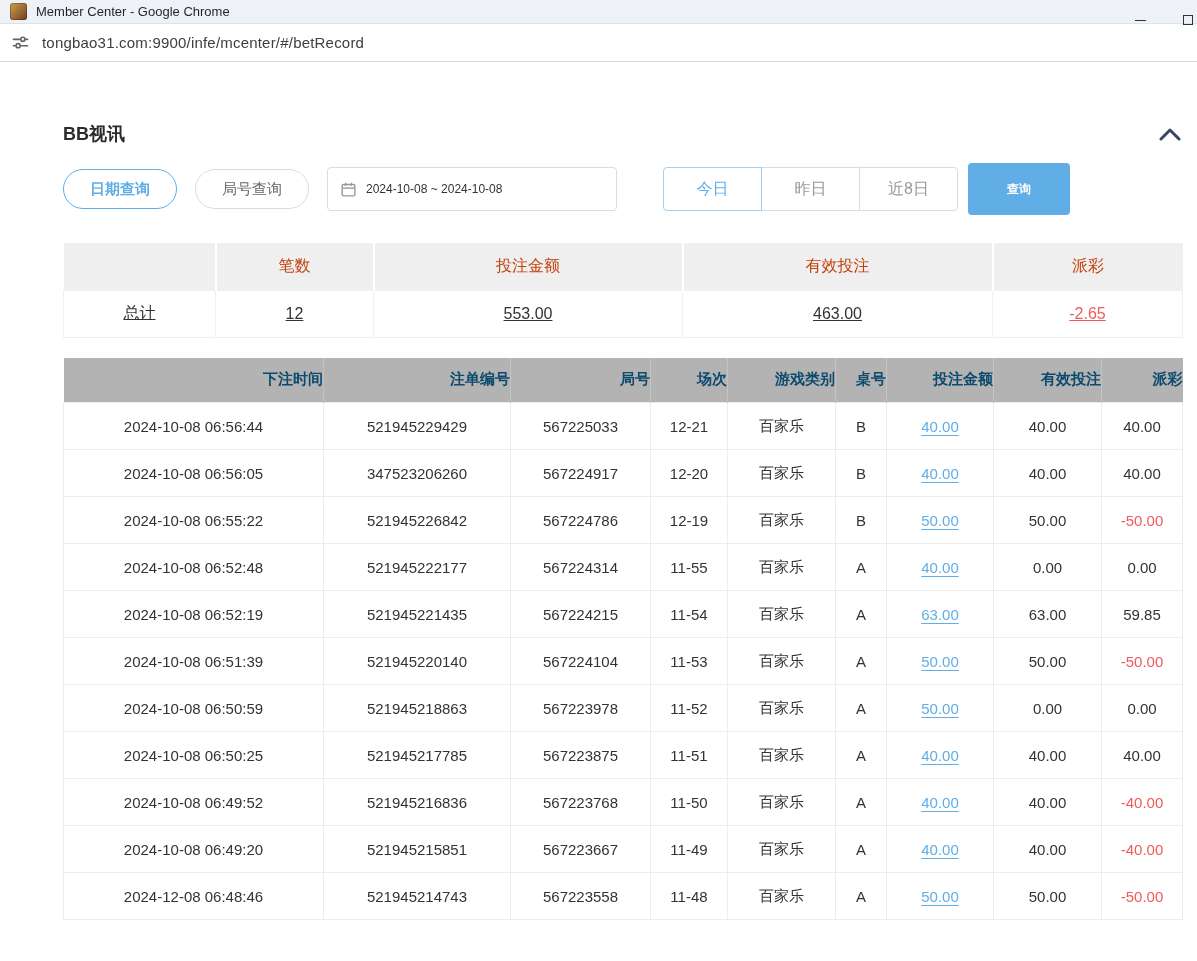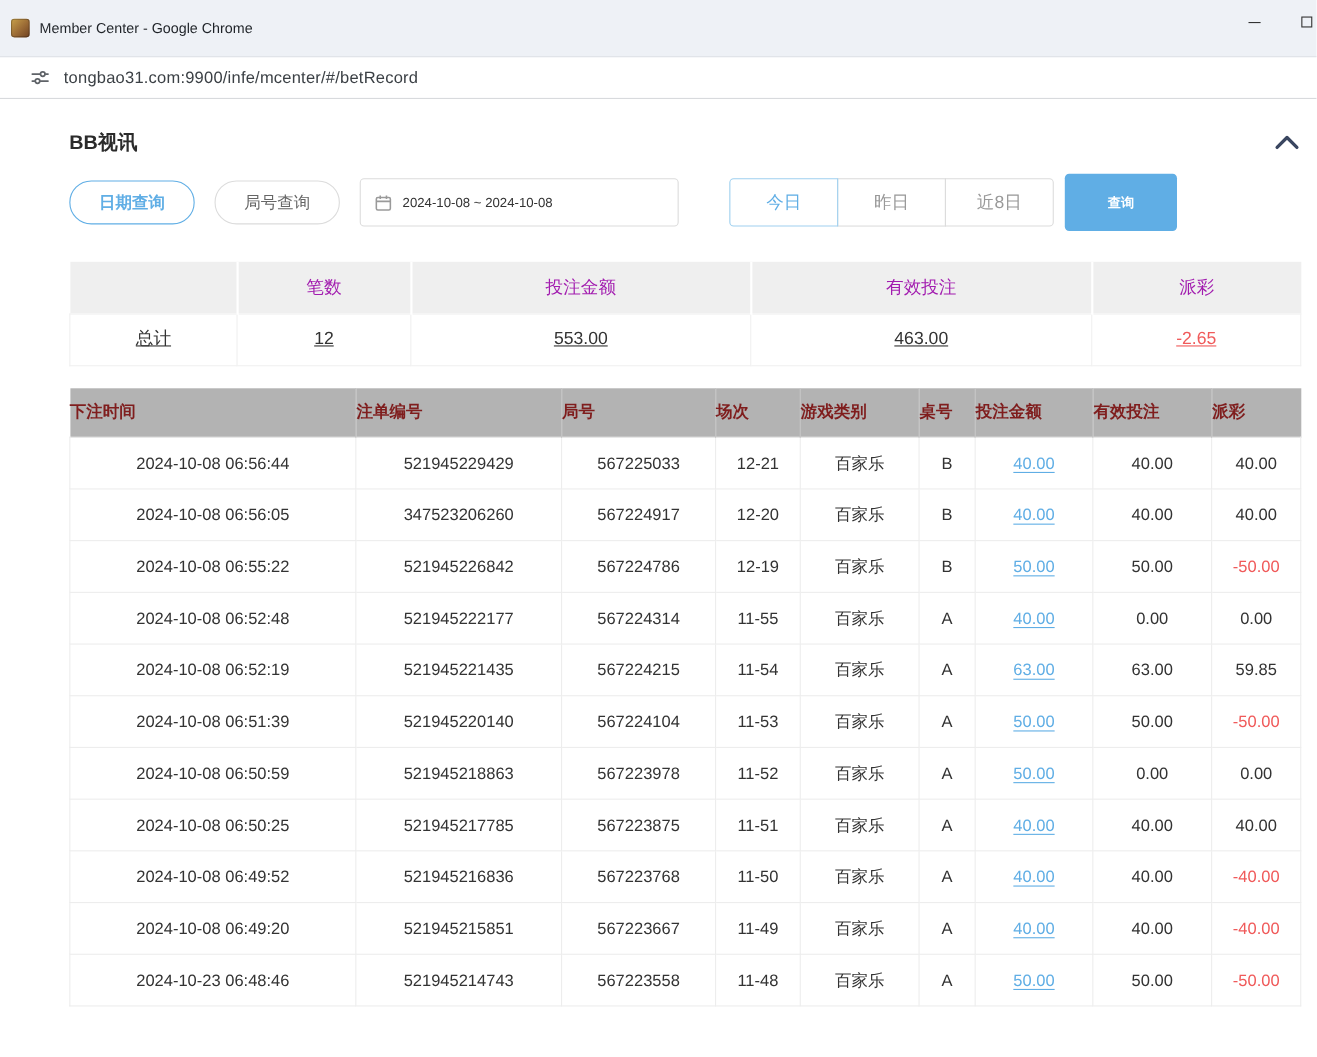--- a/index.html
+++ b/index.html
@@ -12,50 +12,50 @@
   body{
     font-family:"Liberation Sans","DejaVu Sans",sans-serif;
     background:#fff;color:#333;
   }
   .window{
     position:relative;width:1197px;height:961px;
     overflow:hidden;background:#fff;border:1px solid #9ab0d0;border-width:0 0 0 0;
   }
   
   .titlebar{
-    position:relative;height:52px;background:#eef1f6;
+    position:relative;height:24px;background:#eef1f6;
     display:flex;align-items:center;padding-left:10px;
     border-bottom:1px solid #dfe3e8;
     text-align:center;
   }
   .favicon{
     width:17px;height:17px;border-radius:3px;margin-right:9px;flex:0 0 auto;
     background:linear-gradient(135deg,#c9a24b 0%,#9a6a35 55%,#6e4020 100%);
     box-shadow:inset 0 0 0 1px rgba(0,0,0,.25);
   }
   .win-title{font-size:13px;color:#1f2328;}
   .win-controls{position:absolute;right:-14px;top:0;height:40px;display:flex;}
   .win-btn{
     width:47px;height:40px;border:none;background:transparent;cursor:pointer;
     display:flex;align-items:center;justify-content:center;padding:0;
   }
   .min-glyph{display:block;width:11px;border-top:1px solid #333;}
   .max-glyph{display:block;width:10px;height:10px;border:1px solid #333;background:transparent;}
   
   .urlbar{
     height:38px;background:#fff;display:flex;align-items:center;
-    padding-left:26px;border-bottom:1px solid #d8dadd;
+    padding-left:10px;border-bottom:1px solid #d8dadd;
   }
   .tune-icon{width:20px;height:20px;margin-right:12px;flex:0 0 auto;display:flex;align-items:center;justify-content:center;}
   .url-text{font-size:15px;color:#3b4045;letter-spacing:.2px;}
   
   .content{padding:26px 15px 0 63px;}
   .section-header{
     display:flex;align-items:center;justify-content:space-between;
-    height:26px;margin-bottom:20px;
+    height:26px;margin-bottom:20px;margin-top:33px;
   }
   .section-title{font-size:18px;font-weight:bold;color:#2b2b2b;margin:0;}
   .chevron{width:24px;height:24px;cursor:pointer;display:flex;align-items:center;justify-content:center;}
   
   .filter-row{display:flex;align-items:center;height:44px;margin-bottom:32px;}
   .pill{
     height:40px;padding:0 26px;border-radius:20px;background:#fff;
     border:1px solid #dcdcdc;color:#666;font-size:15px;cursor:pointer;
     font-family:inherit;
   }
@@ -78,33 +78,33 @@
   .search-btn{
     margin-left:10px;height:52px;width:102px;border:none;border-radius:4px;
     background:var(--accent);color:#fff;font-size:12px;font-weight:bold;cursor:pointer;
     font-family:inherit;
   }
   
   table{border-collapse:collapse;table-layout:fixed;}
   .summary{width:1119px;margin-bottom:20px;}
   .summary th,.summary td{height:47px;text-align:center;font-size:16px;padding:0;}
   .sum-head th{
-    background:#efefef;color:#a21caf;font-weight:normal;
+    background:#efefef;color:#c2410c;font-weight:normal;
     border-right:2px solid #fff;
   }
   .sum-head th:last-child{border-right:none;}
   .sum-body td{
     background:#fff;border:1px solid #f0f0f0;color:#333;text-decoration:underline;
   }
   .red{color:var(--neg) !important;}
   
   .bet-table{width:1119px;margin-bottom:8px;}
   .bet-table th{
-    height:45px;background:var(--thead);color:#7f1d1d;font-size:15px;font-weight:bold;
-    border-right:1px solid #c3c3c3;padding:0;text-align:left;
+    height:45px;background:var(--thead);color:#0c4a6e;font-size:15px;font-weight:bold;
+    border-right:1px solid #c3c3c3;padding:0;text-align:right;
   }
   .bet-table th:last-child{border-right:none;}
   .bet-table td{
     height:47px;border:1px solid #ededed;font-size:15px;color:#333;
     text-align:center;padding:0;background:#fff;
   }
   .bet-table td.neg{color:var(--neg);}
   .amount-link{color:var(--accent);text-decoration:underline;text-underline-offset:3px;cursor:pointer;}
 </style>
 </head>
@@ -332,21 +332,21 @@
             <td>521945215851</td>
             <td>567223667</td>
             <td>11-49</td>
             <td>百家乐</td>
             <td>A</td>
             <td><a class="amount-link">40.00</a></td>
             <td>40.00</td>
             <td class="neg">-40.00</td>
           </tr>
           <tr>
-            <td>2024-10-23 06:48:46</td>
+            <td>2024-12-08 06:48:46</td>
             <td>521945214743</td>
             <td>567223558</td>
             <td>11-48</td>
             <td>百家乐</td>
             <td>A</td>
             <td><a class="amount-link">50.00</a></td>
             <td>50.00</td>
             <td class="neg">-50.00</td>
           </tr>
         </tbody>

